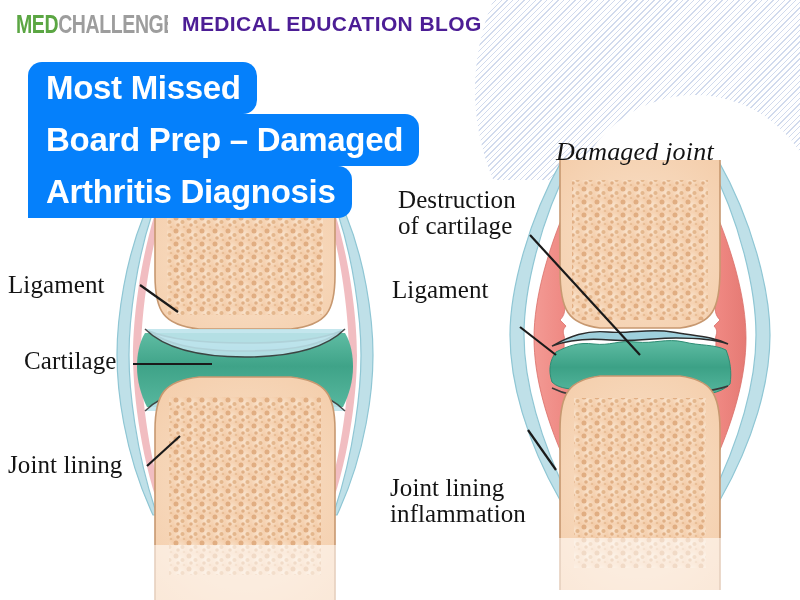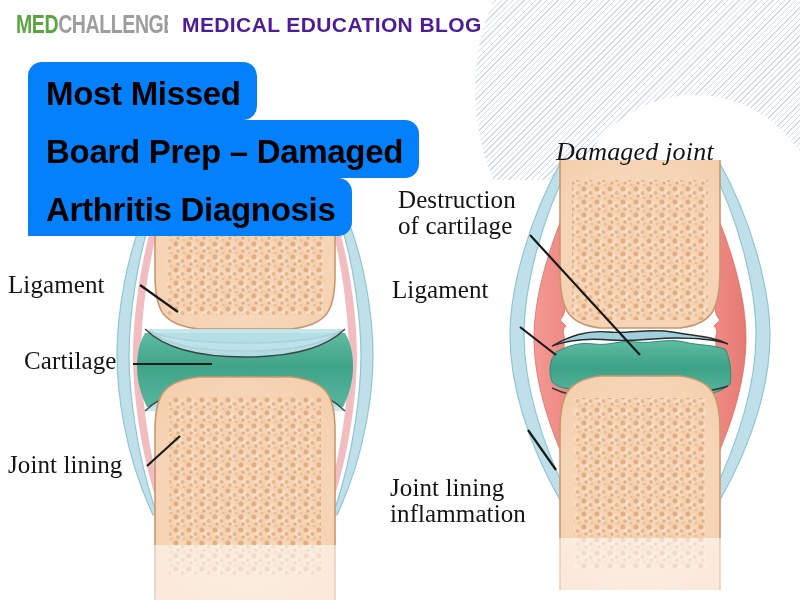--- a/index.html
+++ b/index.html
@@ -56,21 +56,21 @@
     border-radius: 50%;
     background: #ffffff;
   }
 
   
   .header {
     position: absolute;
     top: 12px;
     left: 16px;
     display: flex;
-    align-items: flex-end;
+    align-items: flex-start;
     gap: 14px;
     z-index: 40;
   }
   .logo {
     font-family: "Liberation Sans", sans-serif;
     font-weight: 700;
     font-size: 25px;
     letter-spacing: -0.5px;
     line-height: 1;
     display: flex;
@@ -143,26 +143,26 @@
     position: absolute;
     left: 28px;
     top: 62px;
     z-index: 30;
     display: flex;
     flex-direction: column;
     align-items: flex-start;
   }
   .hl-line {
     background: #0580FB;
-    color: #000000;
+    color: #ffffff;
     font-family: "Liberation Sans", sans-serif;
     font-weight: 700;
     font-size: 33px;
     line-height: 44px;
-    padding: 10px 16px 4px 18px;
+    padding: 4px 16px 4px 18px;
     white-space: nowrap;
     letter-spacing: -0.3px;
     box-decoration-break: clone;
   }
   .hl-line:nth-child(1) { border-radius: 14px 14px 14px 0; }
   .hl-line:nth-child(2) { border-radius: 0 14px 14px 0; }
   .hl-line:nth-child(3) { border-radius: 0 14px 14px 0; }
   .hl-line:nth-child(4) { border-radius: 0 14px 14px 14px; margin-left: 40px; }
 </style>
 </head>

